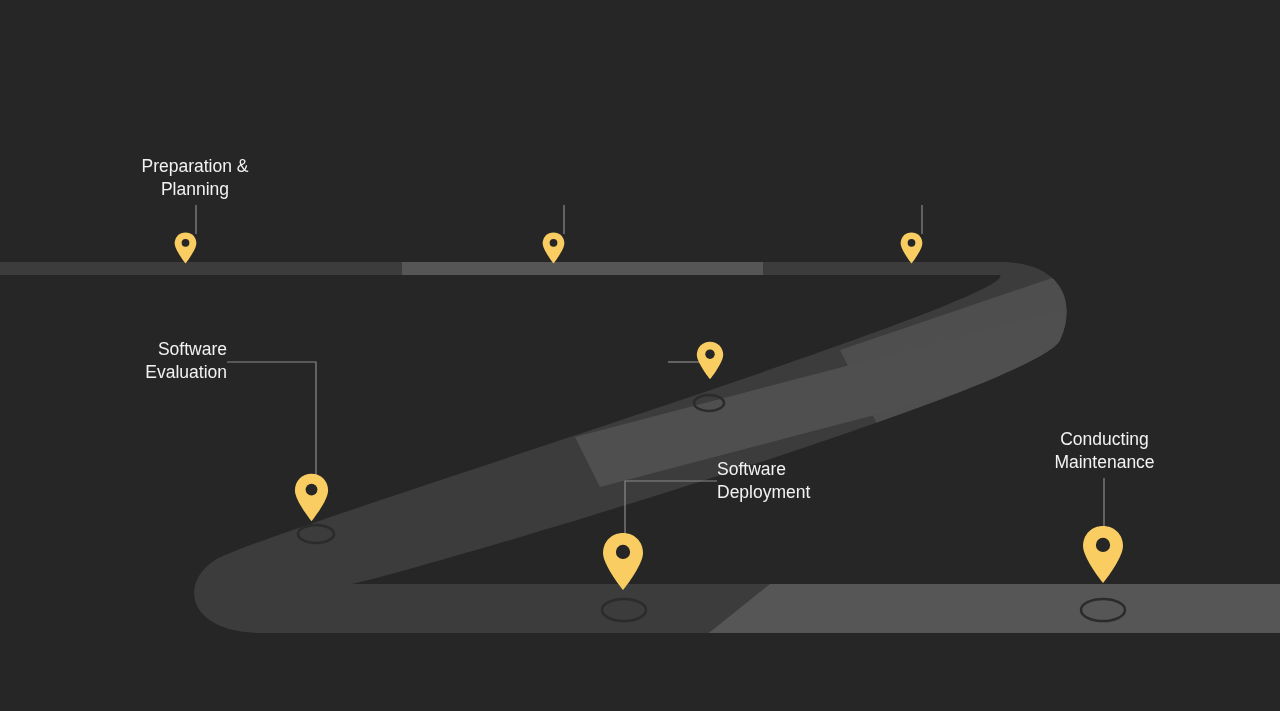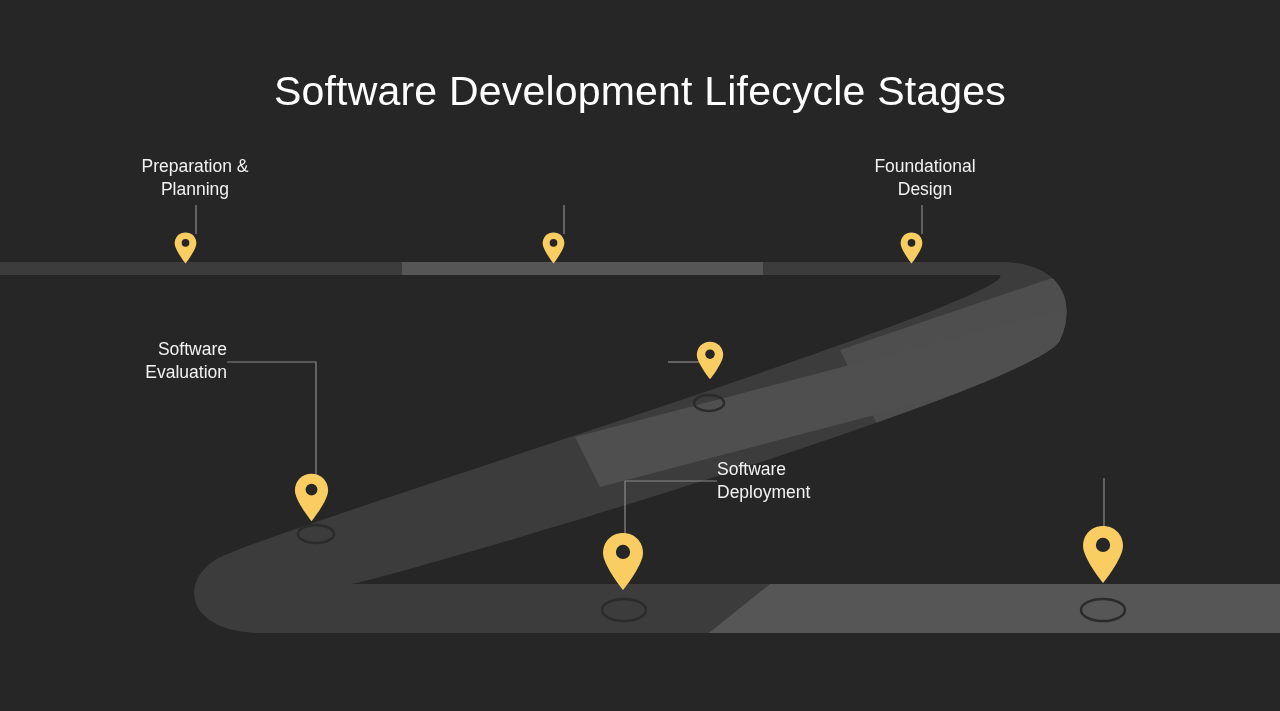--- a/index.html
+++ b/index.html
@@ -92,21 +92,20 @@
     </g>
 
     <g clip-path="url(#clip-road)">
       <rect x="402" y="255" width="361" height="26" fill="#565656"></rect>
       <polygon points="840,350 1120,255 1180,330 880,430" fill="#4e4e4e"></polygon>
       <polygon points="575,437 1060,310 1085,360 600,487" fill="#4f4f4f"></polygon>
       <polygon points="775,580 1280,580 1280,640 700,640" fill="#565656"></polygon>
     </g>
   </svg>
 
-  <h1 id="page-title">Software Development Lifecycle Stages</h1>
 
   <svg class="leader" style="left:0;top:0;width:1280px;height:711px;position:absolute;" aria-hidden="true">
     <g stroke="#8a8a8a" stroke-width="1.2" fill="none">
       <line x1="196" y1="205" x2="196" y2="234"></line>
       <line x1="564" y1="205" x2="564" y2="234"></line>
       <line x1="922" y1="205" x2="922" y2="234"></line>
       <line x1="668" y1="362" x2="700" y2="362"></line>
       <polyline points="227,362 316,362 316,478"></polyline>
       <polyline points="717,481 625,481 625,540"></polyline>
       <line x1="1104" y1="478" x2="1104" y2="532"></line>
@@ -131,22 +130,20 @@
       </svg>
   </div>
 
   <div class="marker" style="left:542px;top:232px;width:23px;height:32px;">
     <svg viewBox="0 0 44 62">
         <path d="M22 1 C10 1 1 10 1 22 C1 35 22 61 22 61 C22 61 43 35 43 22 C43 10 34 1 22 1 Z" fill="#f9cd62"></path>
         <circle cx="22" cy="21" r="7.5" fill="#262626"></circle>
       </svg>
   </div>
 
-  <div class="stage-label lbl-center" style="left:855px;top:155px;width:140px;">Foundational
-Design</div>
   <div class="marker" style="left:900px;top:232px;width:23px;height:32px;">
     <svg viewBox="0 0 44 62">
         <path d="M22 1 C10 1 1 10 1 22 C1 35 22 61 22 61 C22 61 43 35 43 22 C43 10 34 1 22 1 Z" fill="#f9cd62"></path>
         <circle cx="22" cy="21" r="7.5" fill="#262626"></circle>
       </svg>
   </div>
 
   <div class="marker" style="left:696px;top:341px;width:28px;height:39px;">
     <svg viewBox="0 0 44 62">
         <path d="M22 1 C10 1 1 10 1 22 C1 35 22 61 22 61 C22 61 43 35 43 22 C43 10 34 1 22 1 Z" fill="#f9cd62"></path>
@@ -165,20 +162,22 @@
 
   <div class="stage-label lbl-left" style="left:717px;top:458px;width:160px;">Software
 Deployment</div>
   <div class="marker" style="left:602px;top:532px;width:42px;height:59px;">
     <svg viewBox="0 0 44 62">
         <path d="M22 1 C10 1 1 10 1 22 C1 35 22 61 22 61 C22 61 43 35 43 22 C43 10 34 1 22 1 Z" fill="#f9cd62"></path>
         <circle cx="22" cy="21" r="7.5" fill="#262626"></circle>
       </svg>
   </div>
 
+  <div class="stage-label lbl-center" style="left:1032px;top:428px;width:145px;">Conducting
+Maintenance</div>
   <div class="marker" style="left:1082px;top:525px;width:42px;height:59px;">
     <svg viewBox="0 0 44 62">
         <path d="M22 1 C10 1 1 10 1 22 C1 35 22 61 22 61 C22 61 43 35 43 22 C43 10 34 1 22 1 Z" fill="#f9cd62"></path>
         <circle cx="22" cy="21" r="7.5" fill="#262626"></circle>
       </svg>
   </div>
 
 </div>
 
 </body></html>

